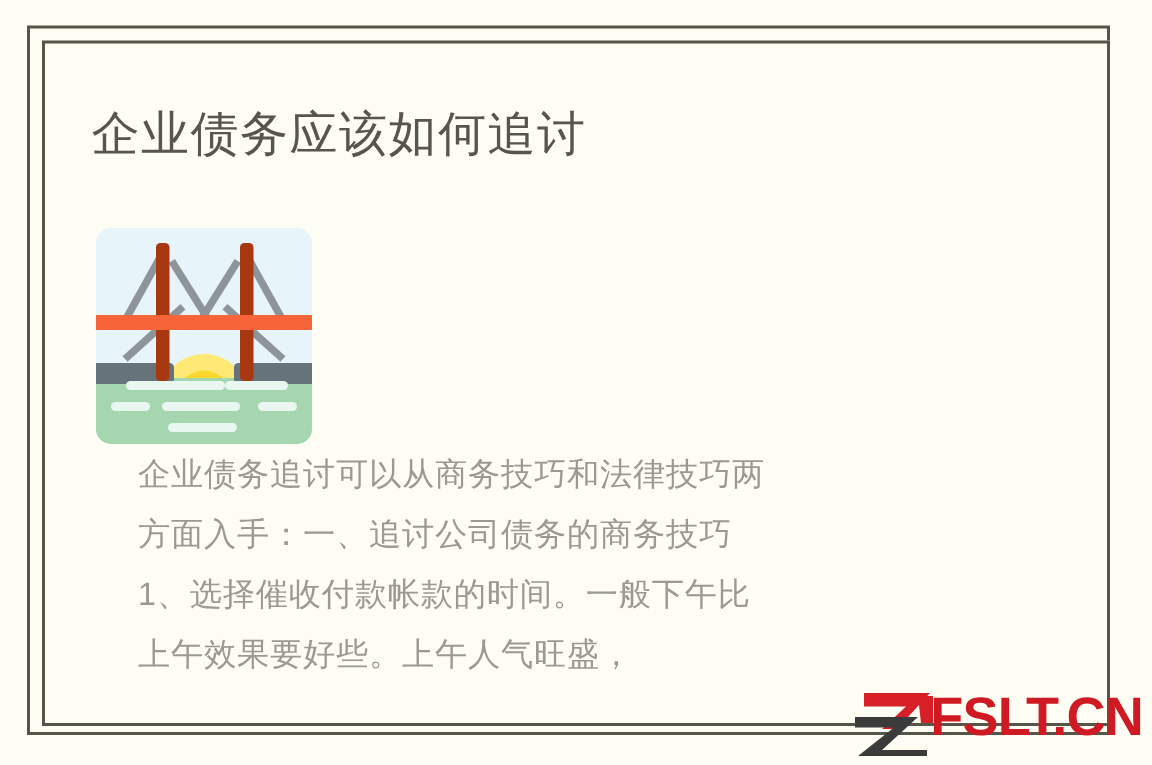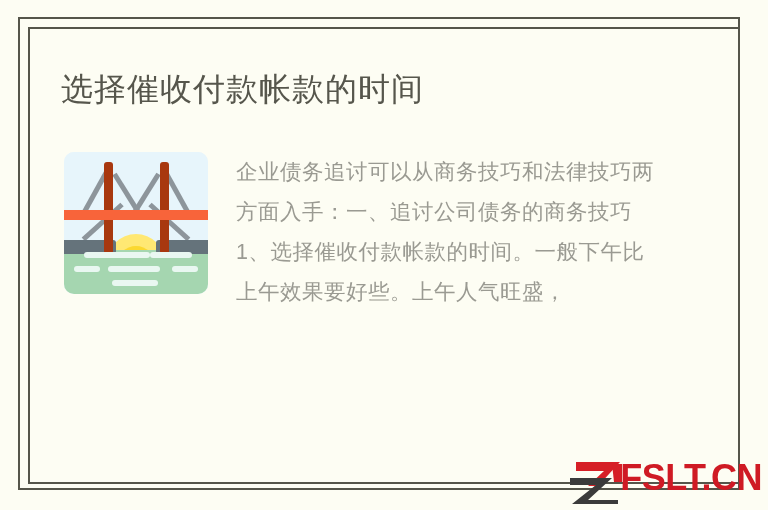--- a/index.html
+++ b/index.html
@@ -62,20 +62,21 @@
     white-space: nowrap;
   }
 
   .body-row {
     position: absolute;
     left: 36px;
     top: 125px;
     width: 650px;
     display: flex;
     align-items: flex-start;
+    flex-direction: column;
   }
 
   
   .thumb {
     position: relative;
     width: 144px;
     height: 142px;
     flex: 0 0 144px;
     border-radius: 10px;
     overflow: hidden;
@@ -196,21 +197,21 @@
   }
 </style>
 </head>
 <body>
 
 <div class="frame-outer"></div>
 <div class="frame-inner"></div>
 
 <div class="card">
 
-  <div class="page-title">选择催收付款帐款的时间</div>
+  <div class="page-title">企业债务应该如何追讨</div>
 
   <div class="body-row">
 
     <div class="thumb">
       <div class="sky"></div>
 
       <div class="cable" style="left:6px; top:50px; width:52px; height:5px; transform: rotate(-42deg); transform-origin: right center;"></div>
       <div class="cable" style="left:40px; top:20px; width:5px; height:46px; transform: rotate(29deg); transform-origin: top center;"></div>
 
       <div class="cable" style="left:48px; top:22px; width:5px; height:44px; transform: rotate(-32deg); transform-origin: top center;"></div>

